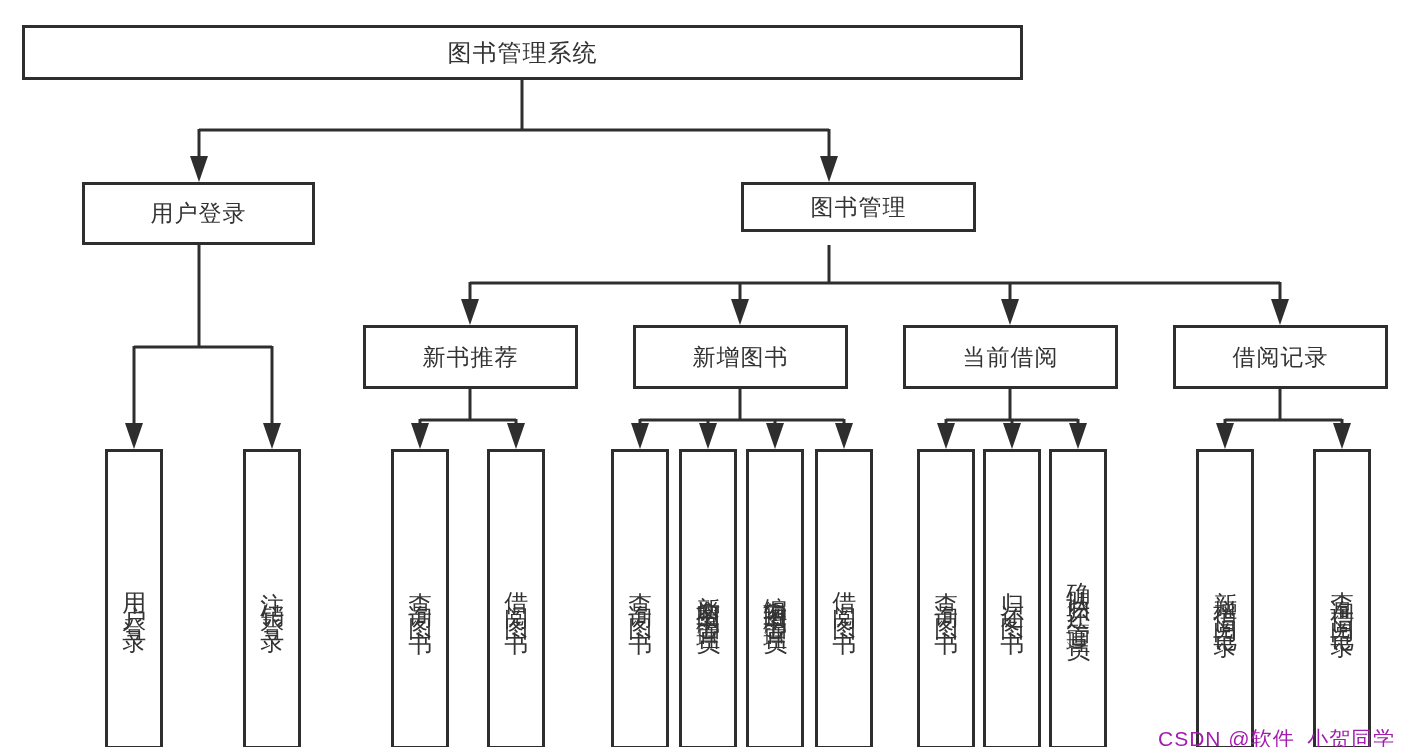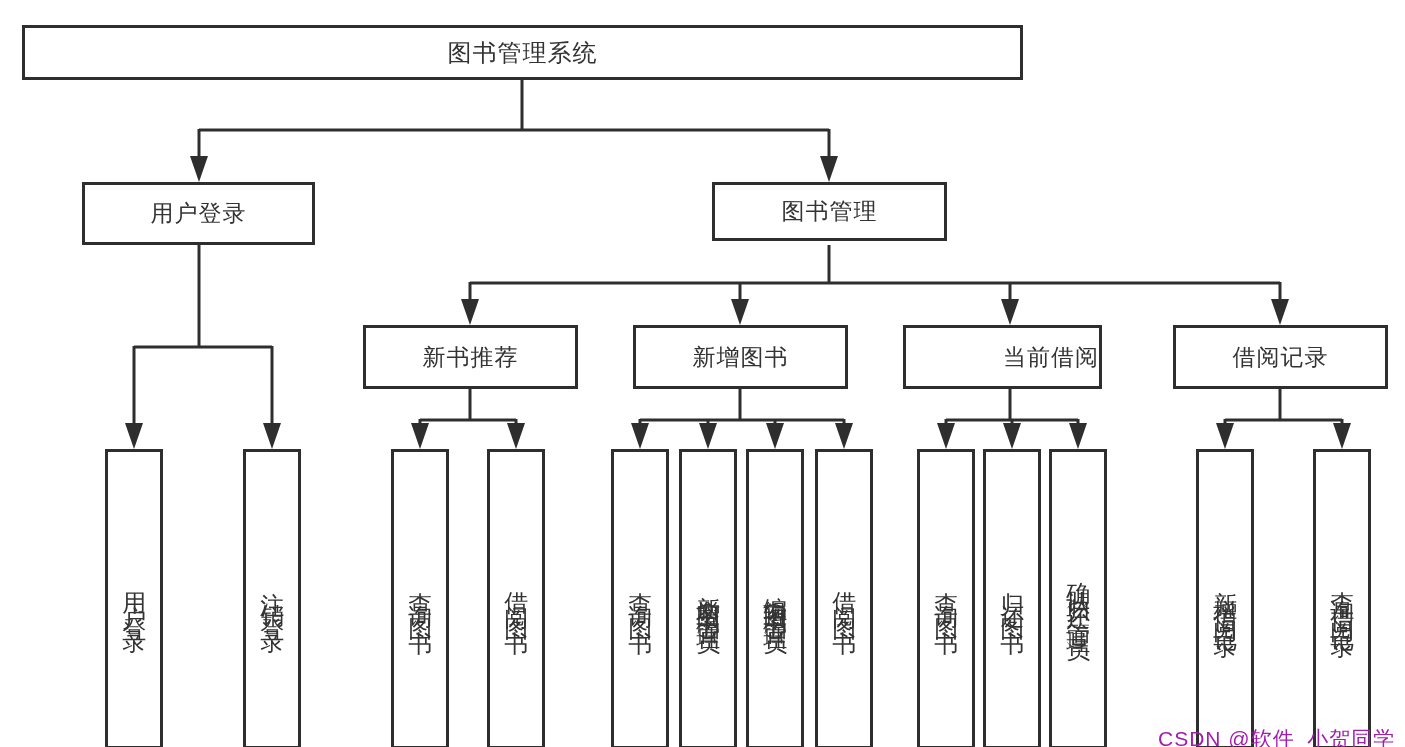--- a/index.html
+++ b/index.html
@@ -155,31 +155,31 @@
     </g>
   </svg>
 
   <div class="box" style="left:22px; top:13px; width:1001px; height:55px;">
     <span class="root-label">图书管理系统</span>
   </div>
 
   <div class="box" style="left:82px; top:170px; width:233px; height:63px;">
     <span class="h-label">用户登录</span>
   </div>
-  <div class="box" style="left:712px; top:170px; width:235px; height:59px;">
+  <div class="box" style="left:741px; top:170px; width:235px; height:50px;">
     <span class="h-label">图书管理</span>
   </div>
 
   <div class="box" style="left:363px; top:313px; width:215px; height:64px;font-family:Liberation Mono, monospace;">
     <span class="h-label">新书推荐</span>
   </div>
   <div class="box" style="left:633px; top:313px; width:215px; height:64px;">
     <span class="h-label">新增图书</span>
   </div>
-  <div class="box" style="left:903px; top:313px; width:199px; height:64px;justify-content:flex-end;">
+  <div class="box" style="left:903px; top:313px; width:215px; height:64px;">
     <span class="h-label">当前借阅</span>
   </div>
   <div class="box" style="left:1173px; top:313px; width:215px; height:64px;">
     <span class="h-label">借阅记录</span>
   </div>
 
   <div class="box leaf" style="left:105px;">
     <span class="v-label ls4">用户登录</span>
   </div>
   <div class="box leaf" style="left:243px;">

